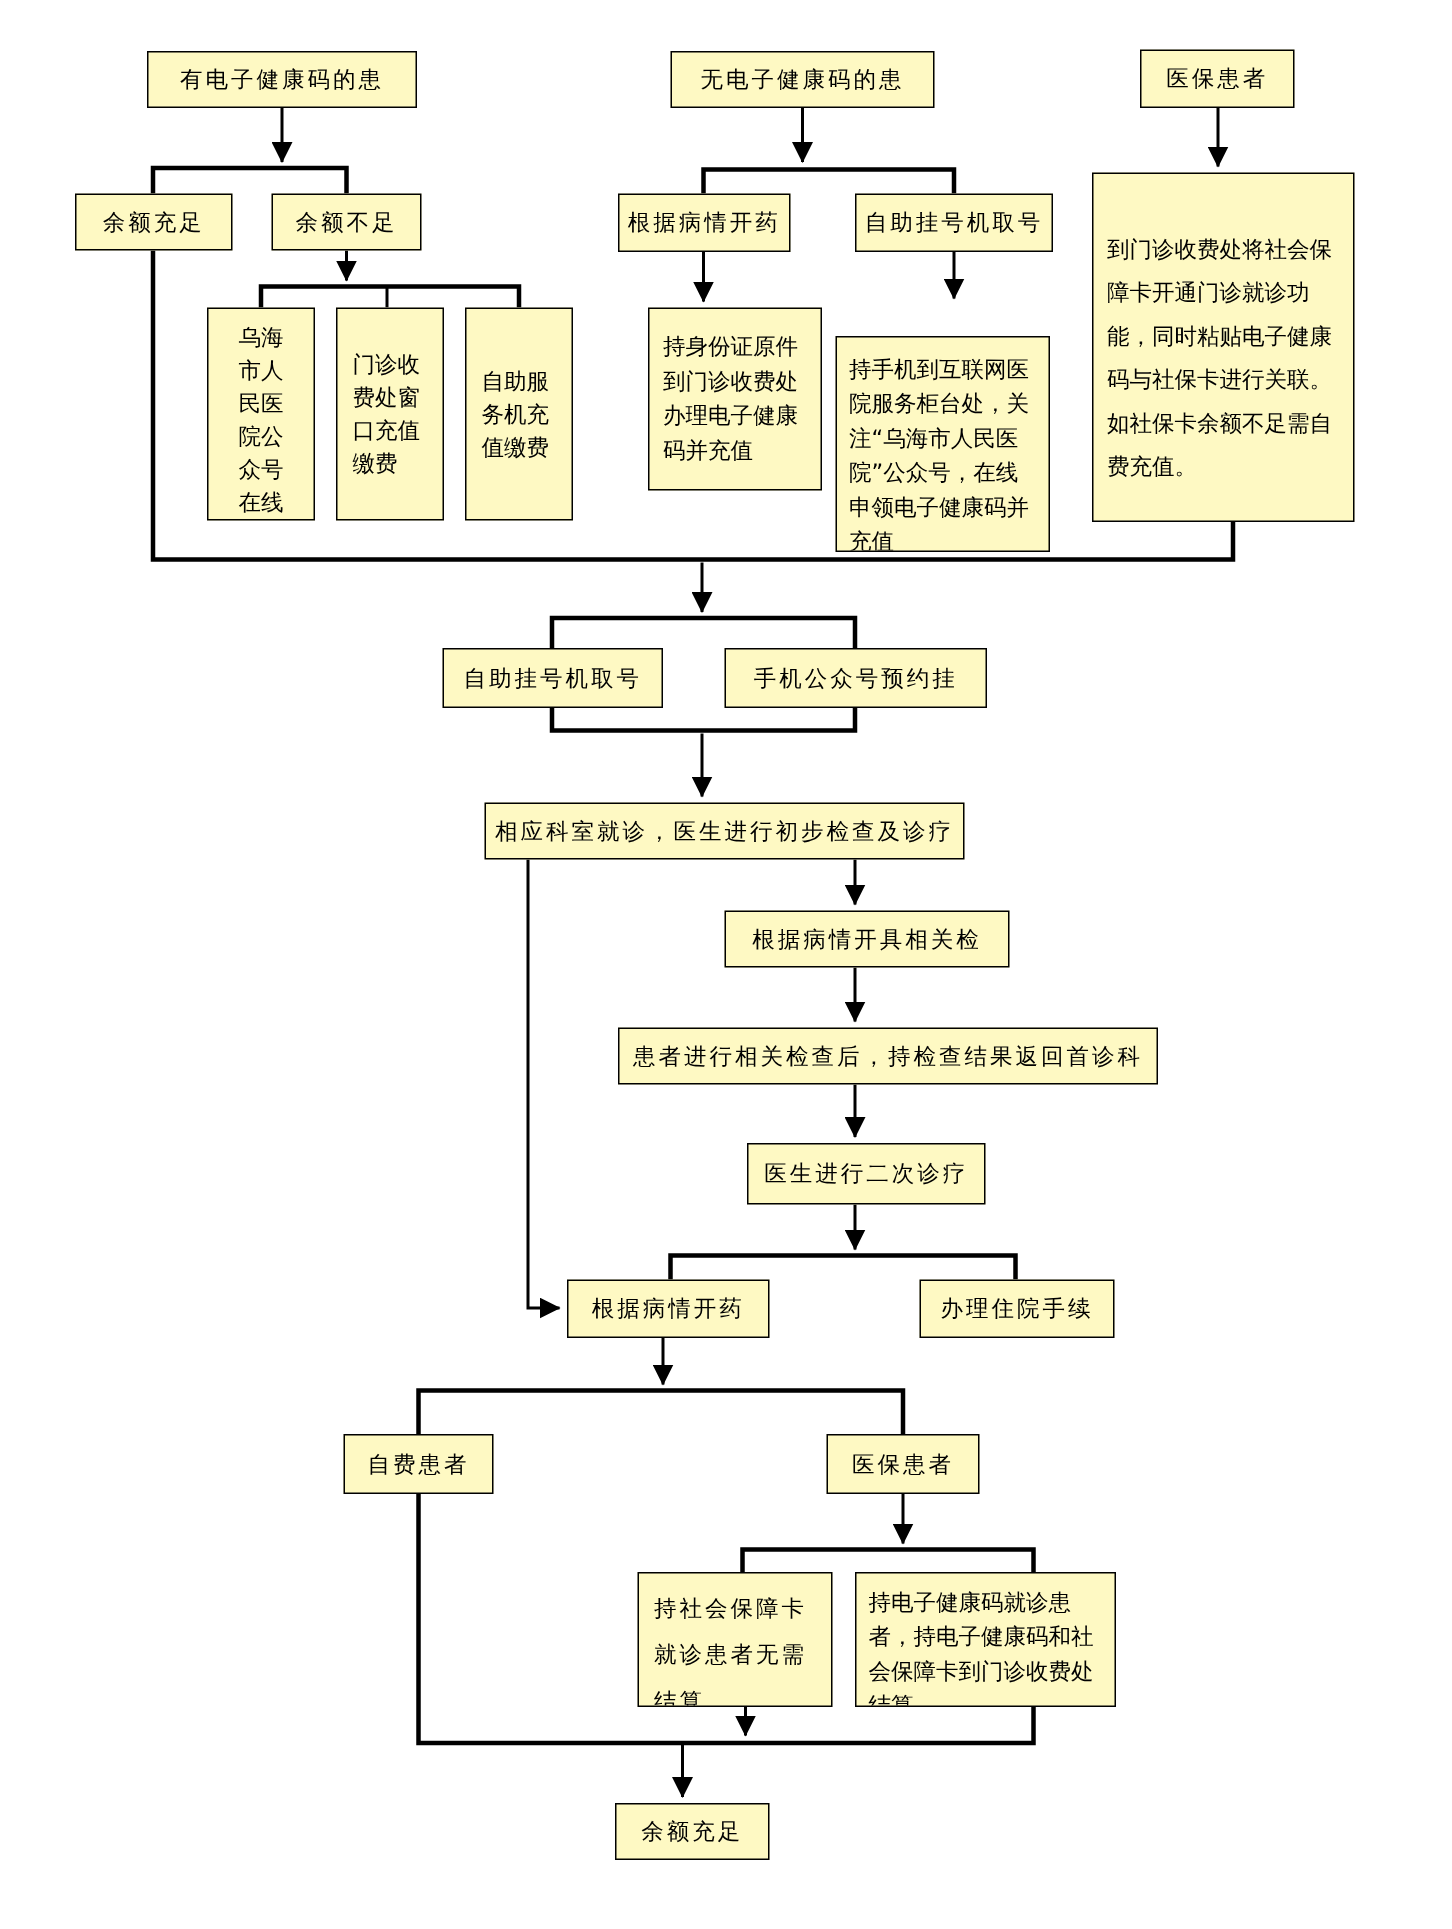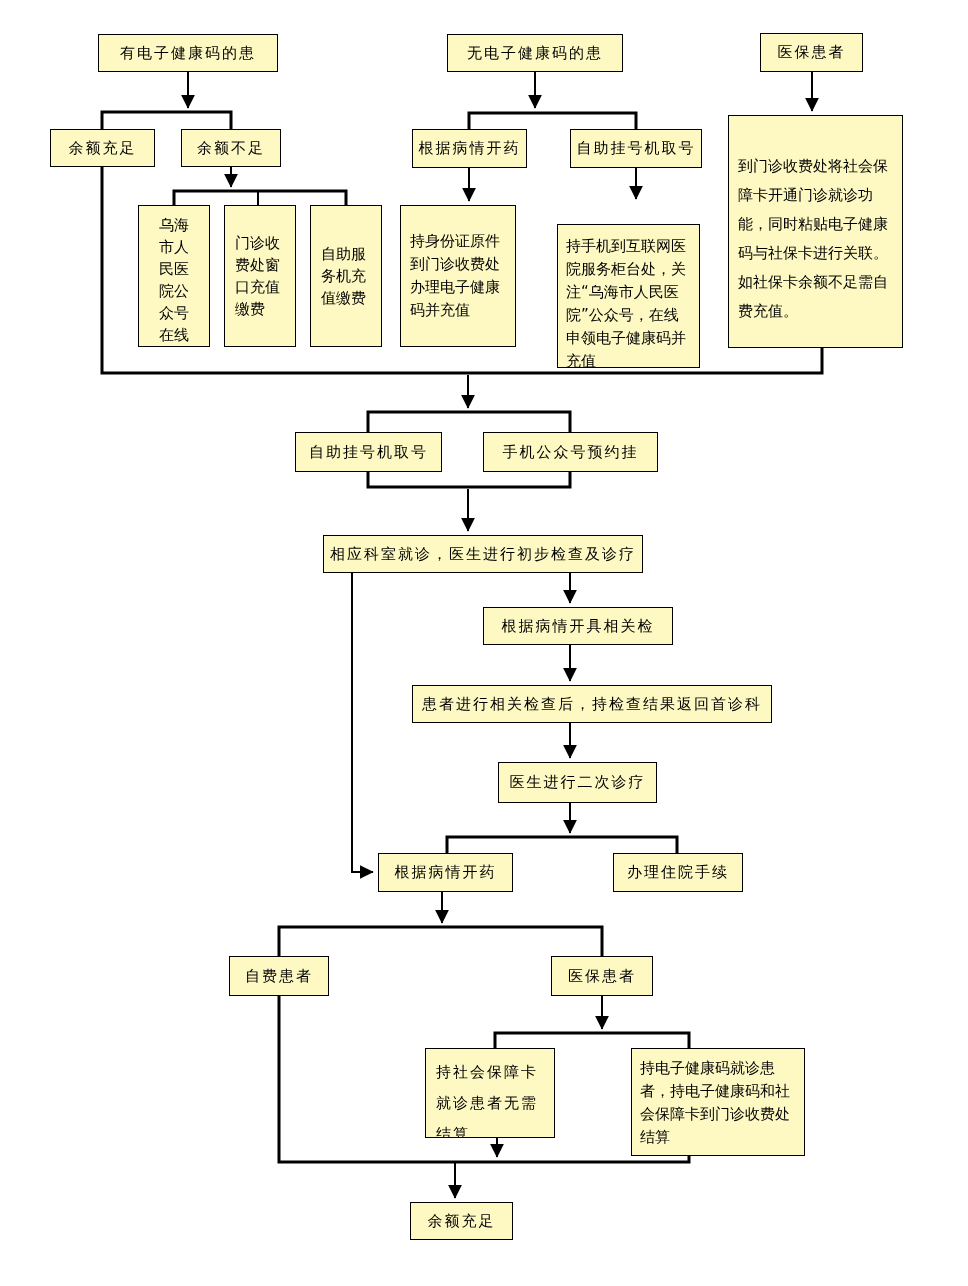--- a/index.html
+++ b/index.html
@@ -82,33 +82,33 @@
 
   <div class="node" style="left:50px;top:129px;width:105px;height:38px">余额充足</div>
   <div class="node" style="left:181px;top:129px;width:100px;height:38px">余额不足</div>
   <div class="node" style="left:412px;top:129px;width:115px;height:39px">根据病情开药</div>
   <div class="node" style="left:570px;top:129px;width:132px;height:39px">自助挂号机取号</div>
   <div class="node note" style="left:728px;top:115px;width:175px;height:233px">到门诊收费处将社会保障卡开通门诊就诊功能，同时粘贴电子健康码与社保卡进行关联。如社保卡余额不足需自费充值。</div>
 
   <div class="node v3" style="left:138px;top:205px;width:72px;height:142px">乌海市人民医院公众号在线充值缴费</div>
   <div class="node v3c" style="left:224px;top:205px;width:72px;height:142px">门诊收费处窗口充值缴费</div>
   <div class="node v3c" style="left:310px;top:205px;width:72px;height:142px">自助服务机充值缴费</div>
-  <div class="node w6" style="left:400px;top:205px;width:116px;height:142px">持身份证原件到门诊收费处办理电子健康码并充值</div>
+  <div class="node w6" style="left:432px;top:205px;width:116px;height:122px">持身份证原件到门诊收费处办理电子健康码并充值</div>
   <div class="node w8" style="left:557px;top:203px;width:143px;height:144px">持手机到互联网医院服务柜台处，关注“乌海市人民医院”公众号，在线申领电子健康码并充值</div>
 
   <div class="node" style="left:295px;top:432px;width:147px;height:40px">自助挂号机取号</div>
   <div class="node" style="left:483px;top:432px;width:175px;height:40px">手机公众号预约挂</div>
 
   <div class="node" style="left:323px;top:535px;width:320px;height:38px">相应科室就诊，医生进行初步检查及诊疗</div>
   <div class="node" style="left:483px;top:607px;width:190px;height:38px">根据病情开具相关检</div>
   <div class="node" style="left:412px;top:685px;width:360px;height:38px">患者进行相关检查后，持检查结果返回首诊科</div>
   <div class="node" style="left:498px;top:762px;width:159px;height:41px">医生进行二次诊疗</div>
   <div class="node" style="left:378px;top:853px;width:135px;height:39px">根据病情开药</div>
   <div class="node" style="left:613px;top:853px;width:130px;height:39px">办理住院手续</div>
 
   <div class="node" style="left:229px;top:956px;width:100px;height:40px">自费患者</div>
   <div class="node" style="left:551px;top:956px;width:102px;height:40px">医保患者</div>
   <div class="node clipA" style="left:425px;top:1048px;width:130px;height:90px">持社会保障卡就诊患者无需结算</div>
-  <div class="node clipB" style="left:631px;top:1048px;width:174px;height:108px">持电子健康码就诊患者，持电子健康码和社会保障卡到门诊收费处结算</div>
+  <div class="node clipB" style="left:570px;top:1048px;width:174px;height:90px">持电子健康码就诊患者，持电子健康码和社会保障卡到门诊收费处结算</div>
 
   <div class="node" style="left:410px;top:1202px;width:103px;height:38px">余额充足</div>
 
 </div>
 
 </body></html>

